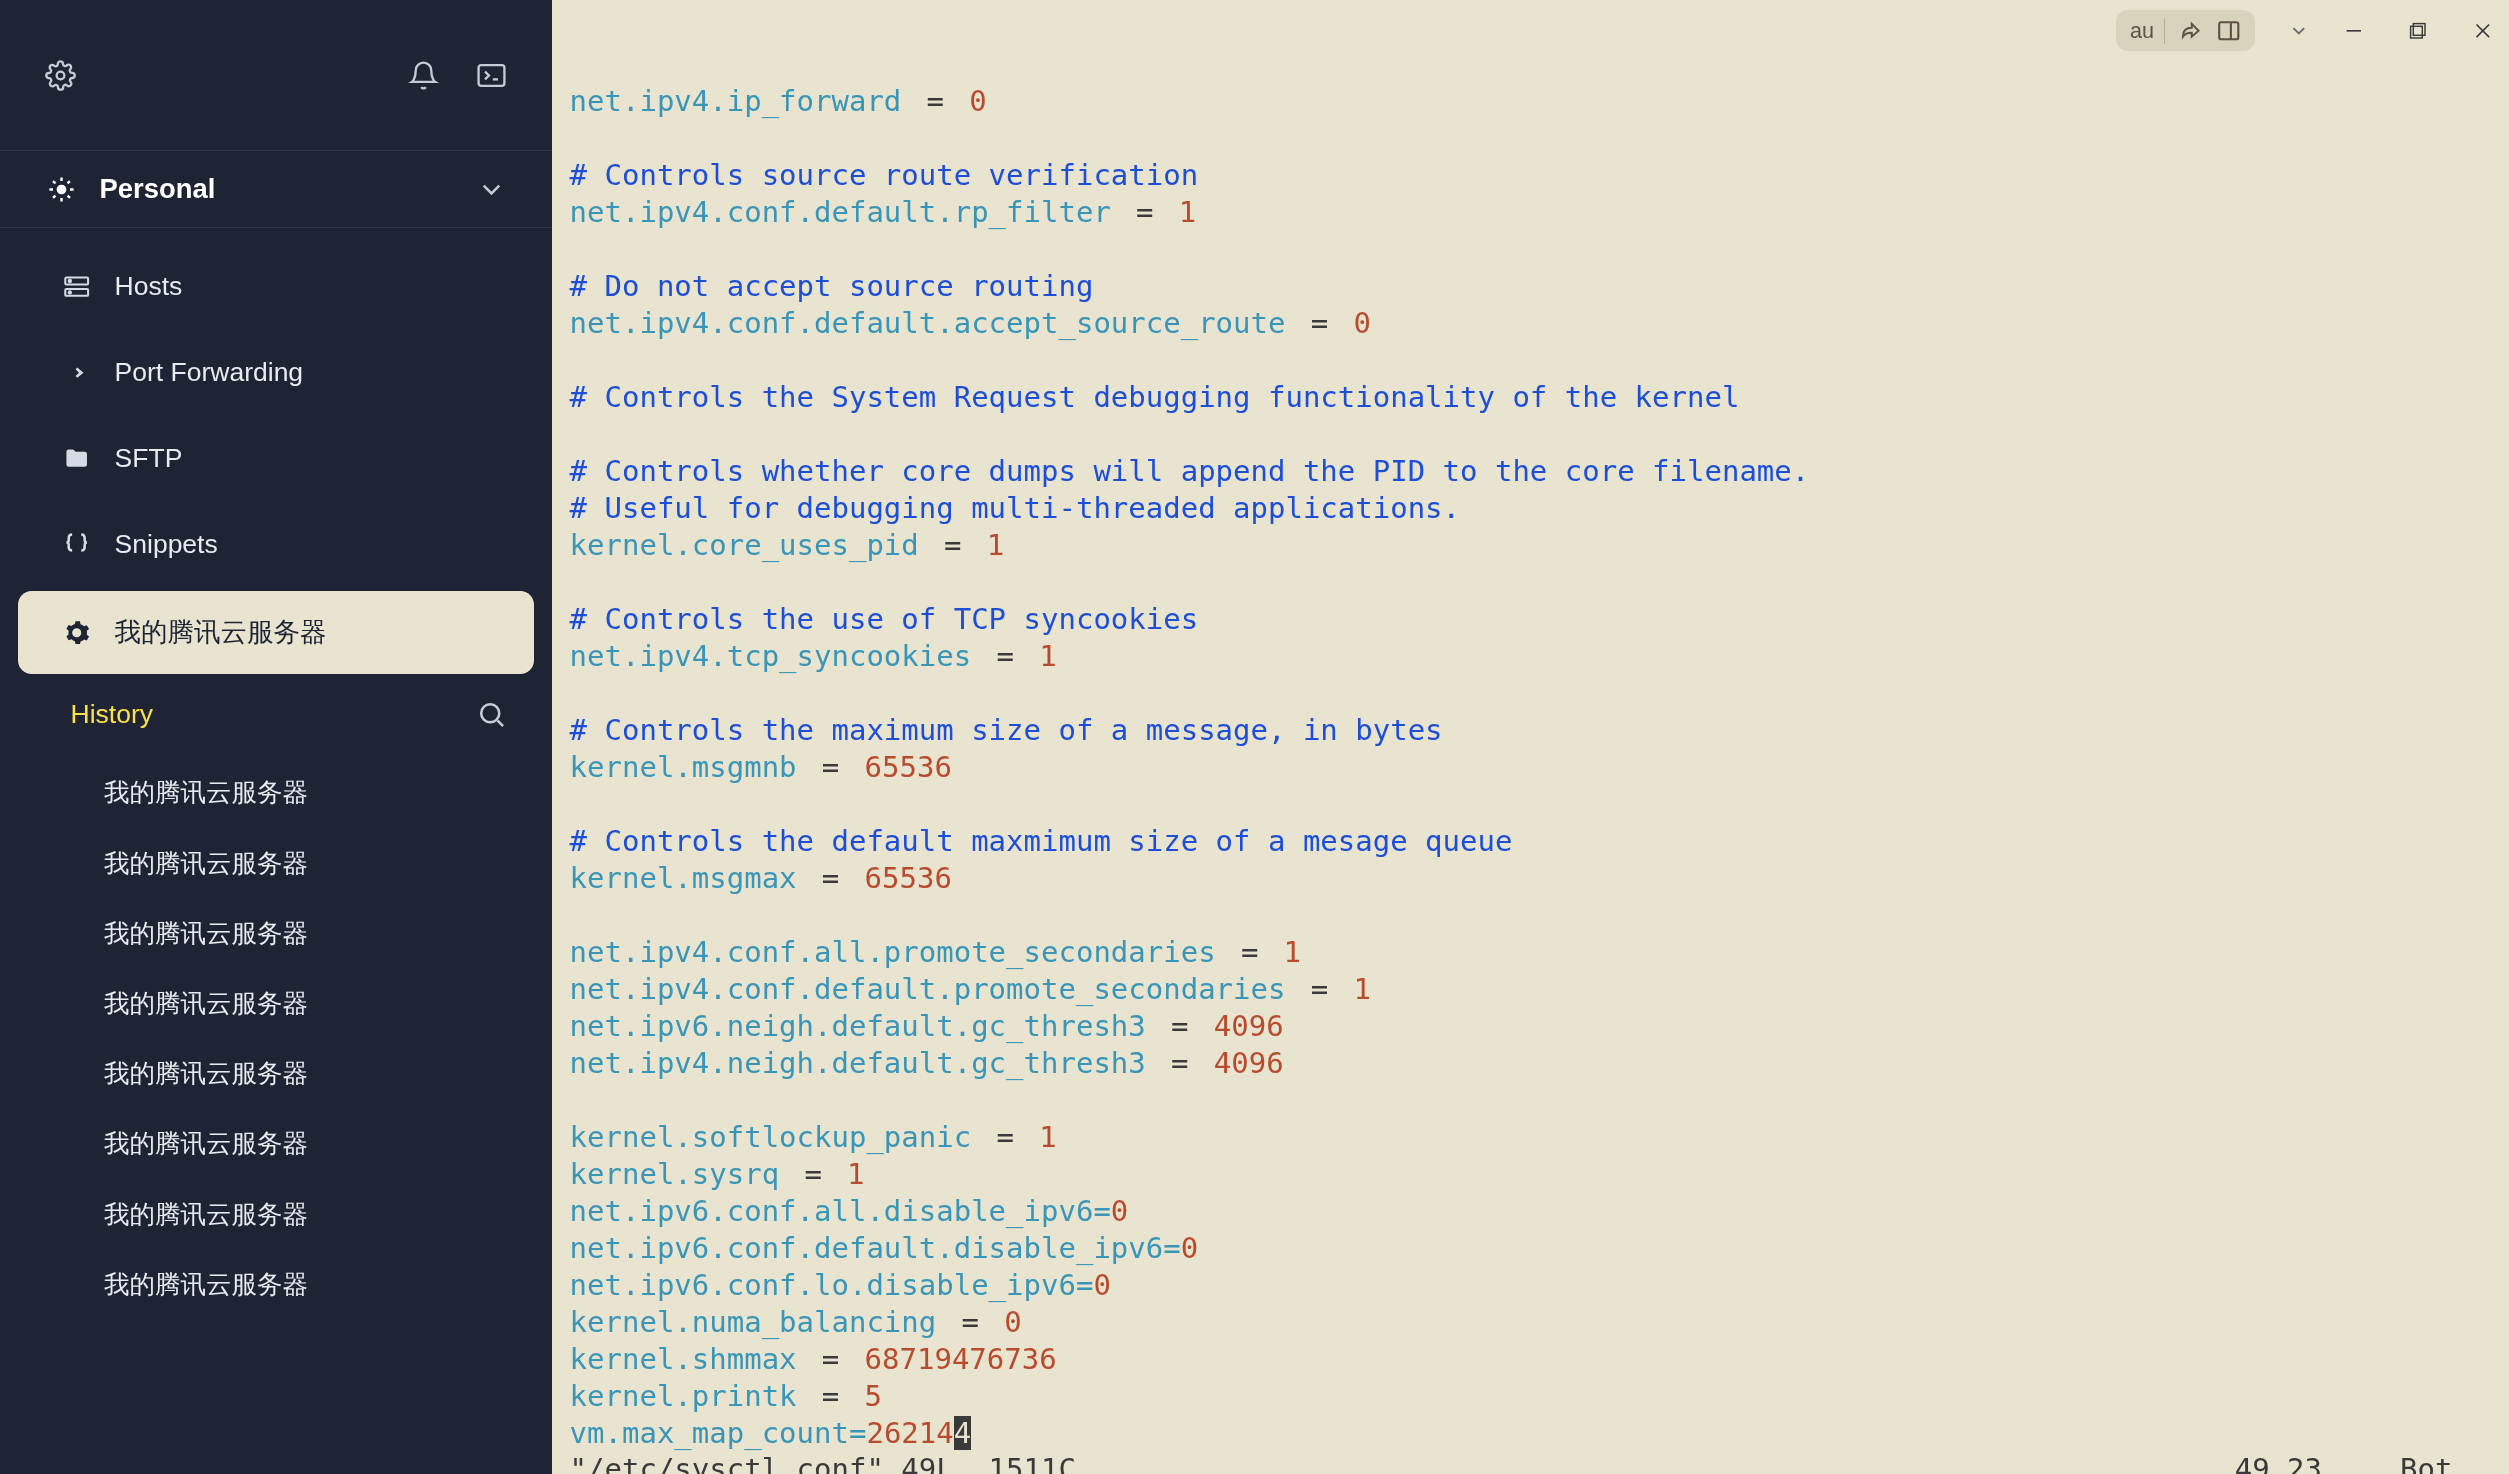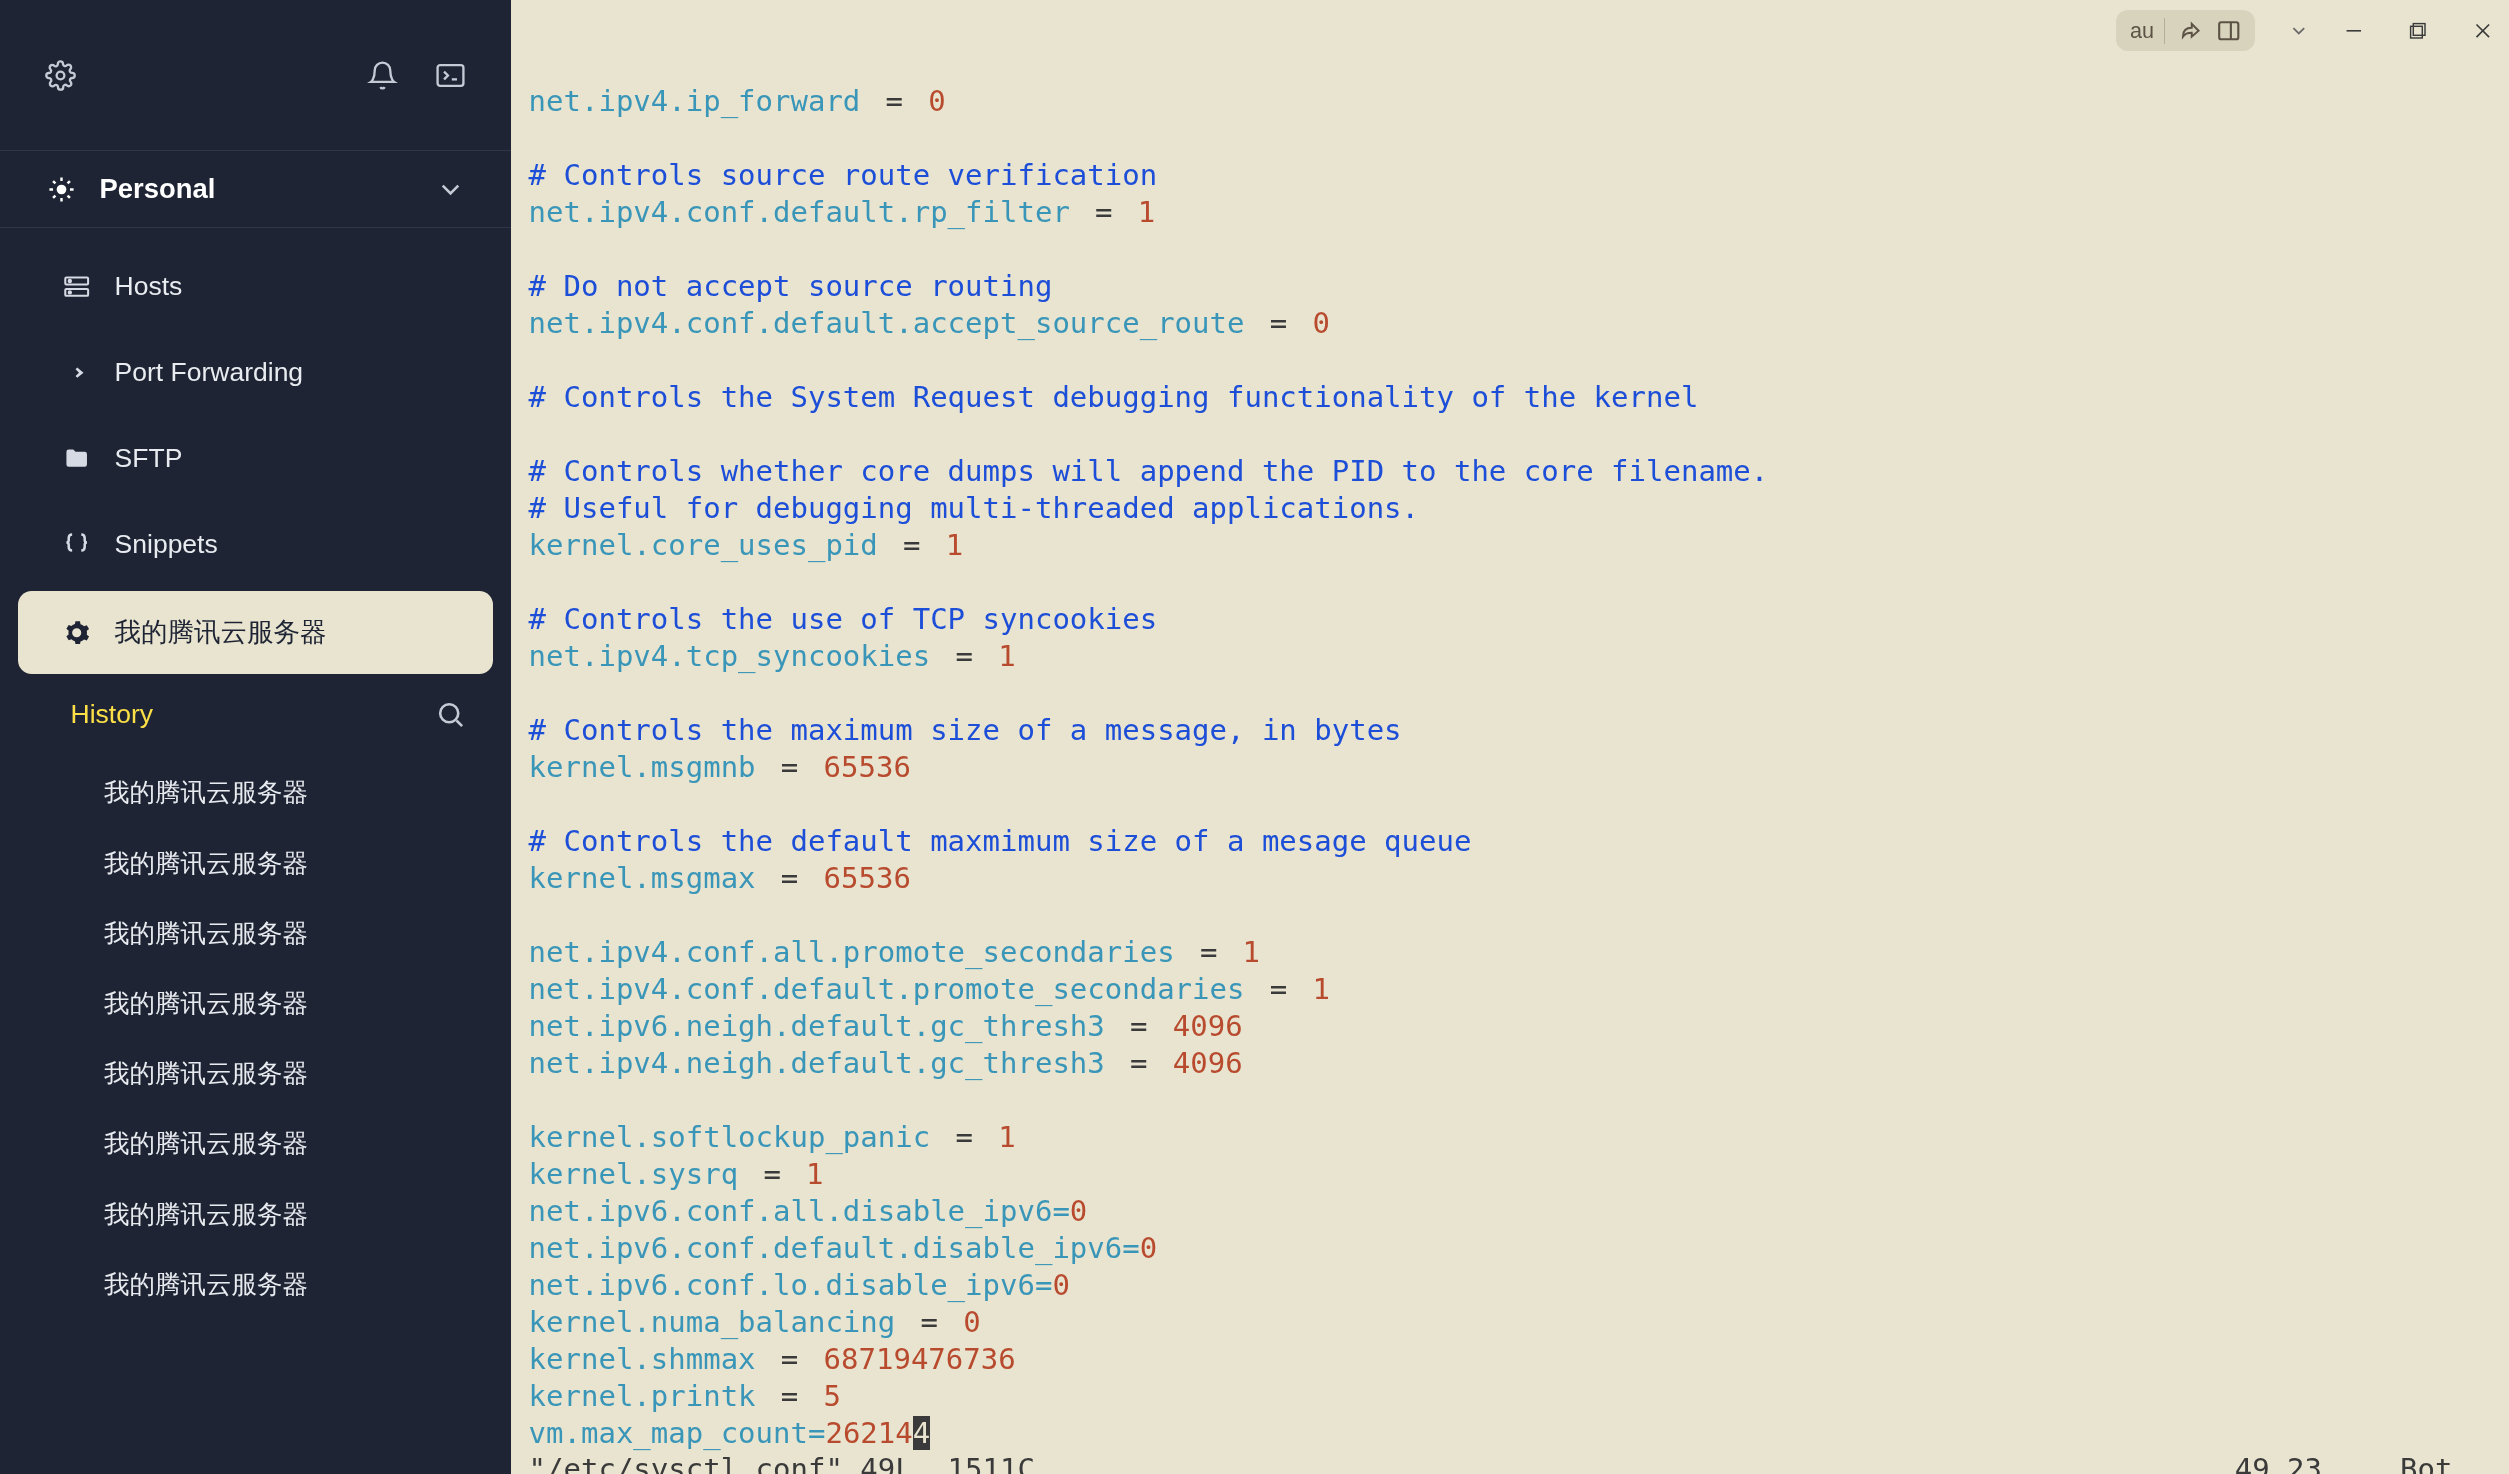--- a/index.html
+++ b/index.html
@@ -6,21 +6,21 @@
 body {
   font-family: -apple-system, BlinkMacSystemFont, "Segoe UI", sans-serif;
   background: #e8e4d0;
   width: 2509px;
   height: 1474px;
   overflow: hidden;
   display: flex;
   transform-origin: top left;
 }
 .sidebar {
-  width: 511px;
+  width: 552px;
   background: #1e2433;
   color: #fff;
   display: flex;
   flex-direction: column;
   flex-shrink: 0;
 }
 .sidebar-top {
   height: 151px;
   display: flex;
   align-items: center;

